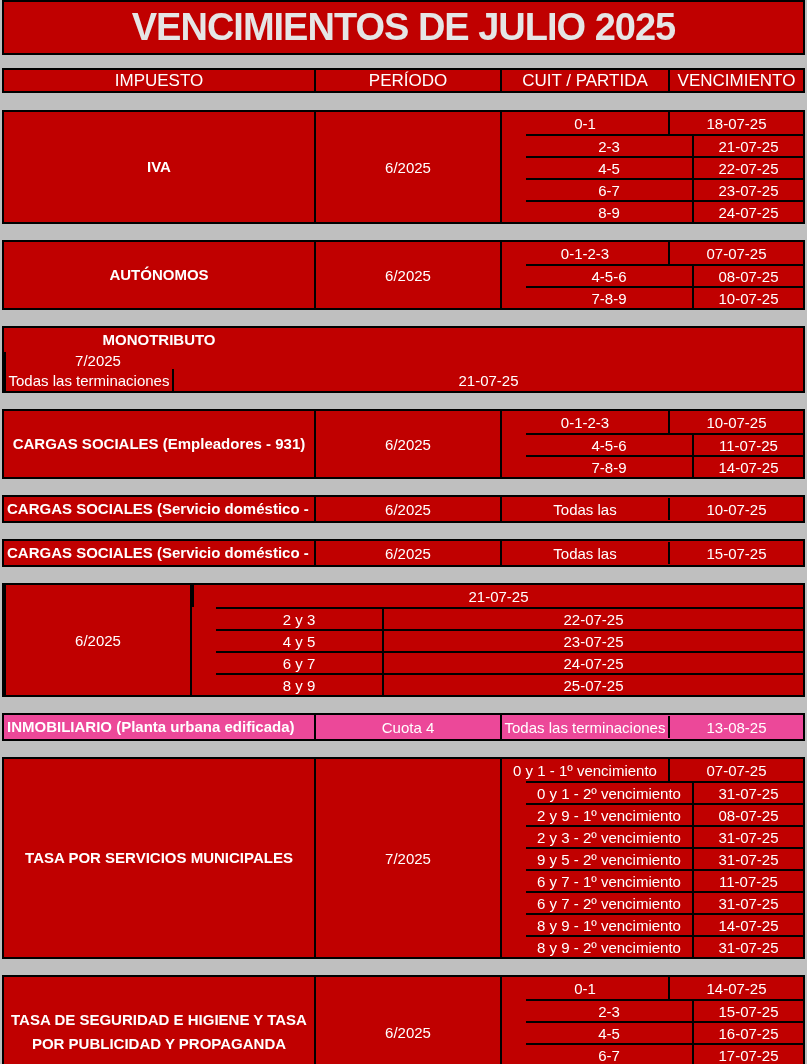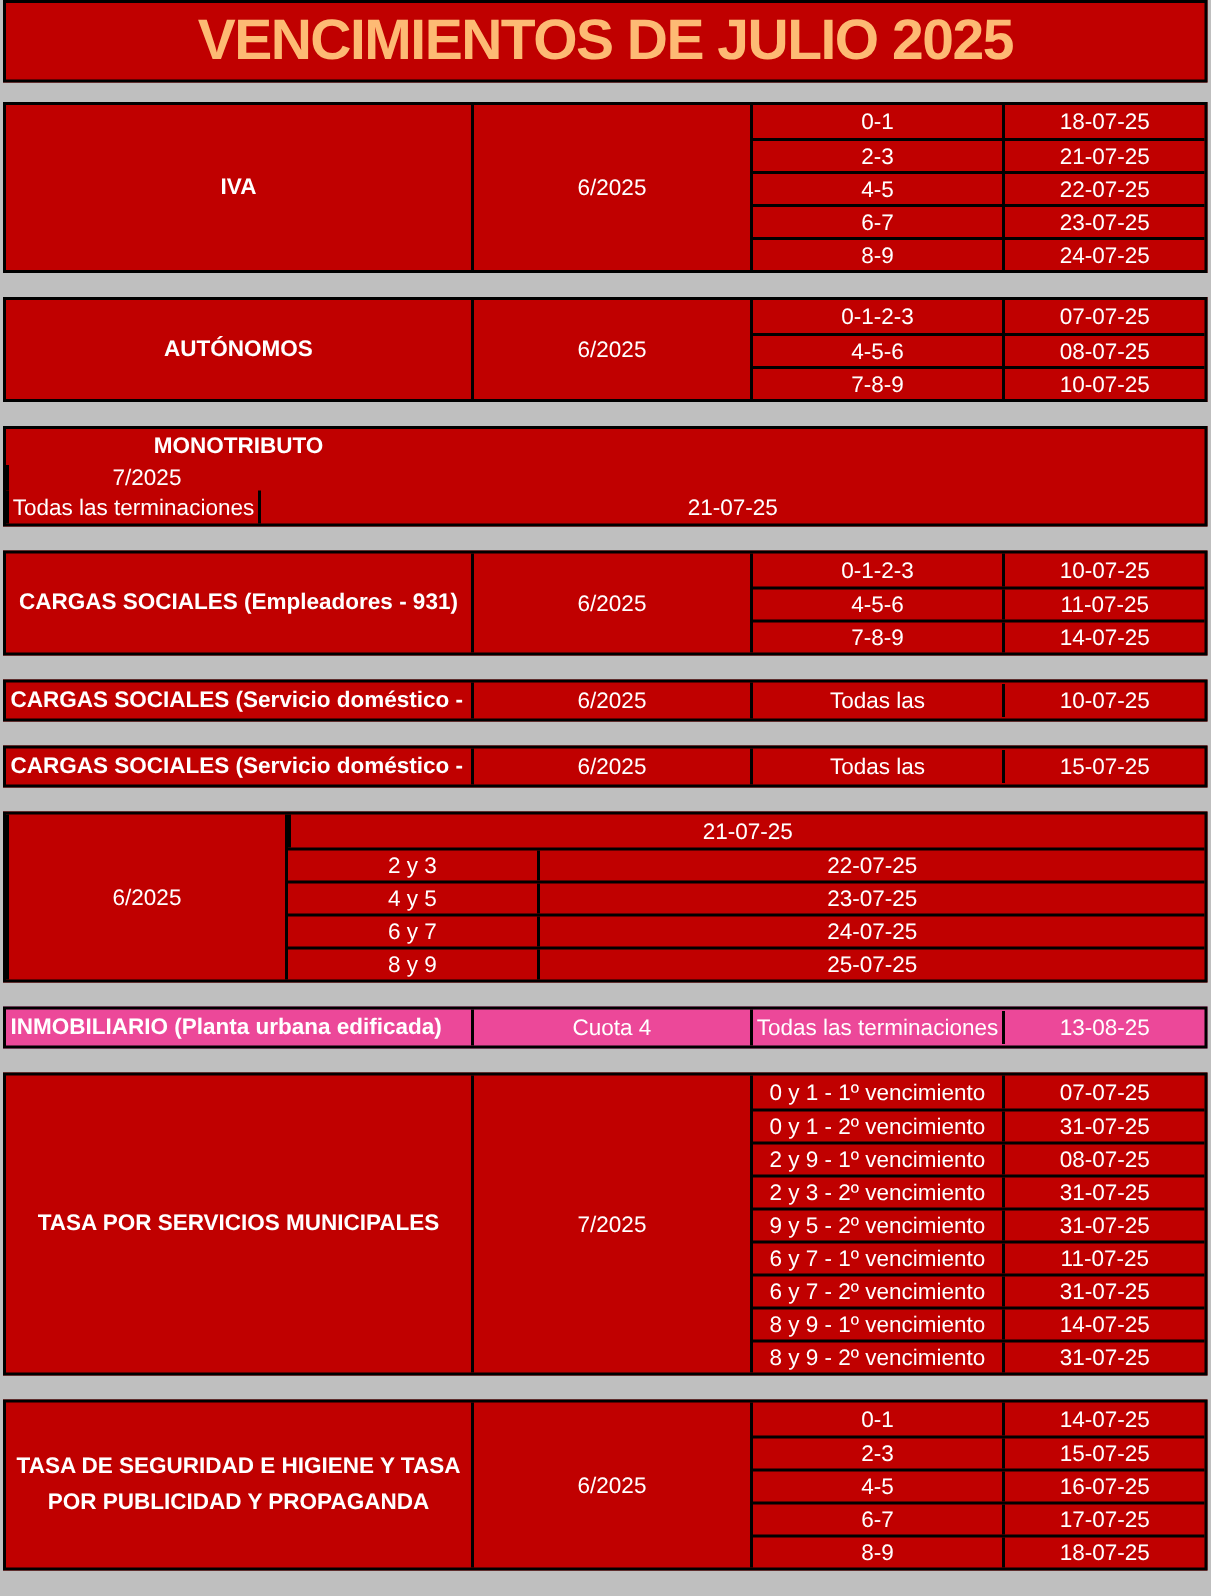--- a/index.html
+++ b/index.html
@@ -14,21 +14,21 @@
   
   .title-bar {
     box-sizing: border-box;
     height: 55px;
     margin-bottom: 13px;
     background: #C00000;
     border: 2px solid #000;
     display: flex; align-items: center; justify-content: center;
   }
   .title-bar span {
-    color: #fdba74; font-size: 38px; font-weight: bold; letter-spacing: -1px;
+    color: #e5e5e5; font-size: 38px; font-weight: bold; letter-spacing: -1px;
     white-space: nowrap;
   }
 
   
   .header-row {
     box-sizing: border-box;
     height: 25px;
     margin-bottom: 17px;
     background: #C00000;
     border: 2px solid #000;
@@ -71,39 +71,45 @@
   }
   .col34 {
     box-sizing: border-box;
     flex: 1; border-left: 2px solid #000;
     display: flex; flex-direction: column; justify-content: center;
   }
   .subrow {
     box-sizing: border-box;
     height: 22px; display: flex; align-items: stretch;
   }
-  .subrow + .subrow { border-top: 2px solid #000; }
+  .subrow + .subrow { border-top: 2px solid #000; margin-left: 24px; }
   .col3 {
     box-sizing: border-box;
     width: 166px; white-space: nowrap; overflow: hidden;
   }
   .col4 {
     box-sizing: border-box;
     flex: 1; border-left: 2px solid #000; white-space: nowrap; overflow: hidden;
   }
 </style>
 </head>
 <body style="background: rgb(191, 191, 191);">
 
 <div class="page">
 
   <div class="title-bar" style="background: rgb(192, 0, 0);">
     <span>VENCIMIENTOS DE JULIO 2025</span>
   </div>
 
+  <div class="header-row" style="background: rgb(192, 0, 0);">
+    <div class="hc c1">IMPUESTO</div>
+    <div class="hc c2">PERÍODO</div>
+    <div class="hc c3">CUIT / PARTIDA</div>
+    <div class="hc c4">VENCIMIENTO</div>
+  </div>
 
   <div>
   <div class="section" style="background: rgb(192, 0, 0);">
     <div class="cell col1">
       <span>IVA</span>
     </div>
     <div class="cell col2">
       <span>6/2025</span>
     </div>
     <div class="col34">

